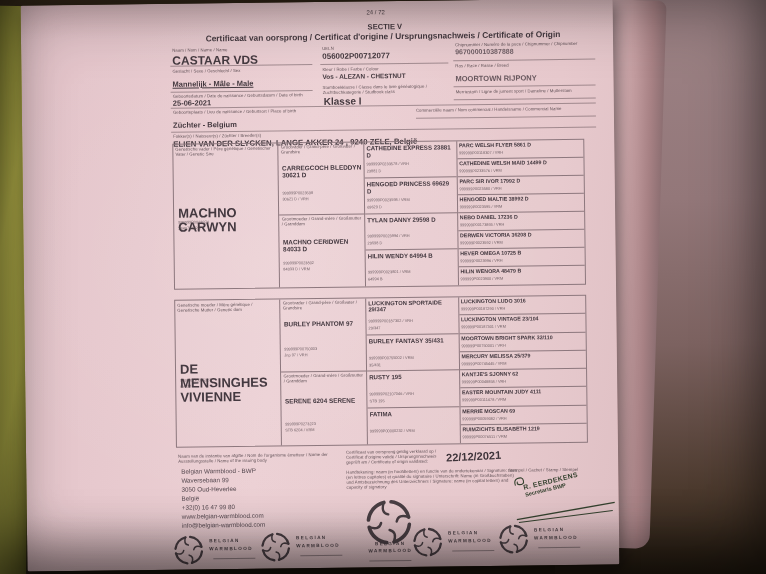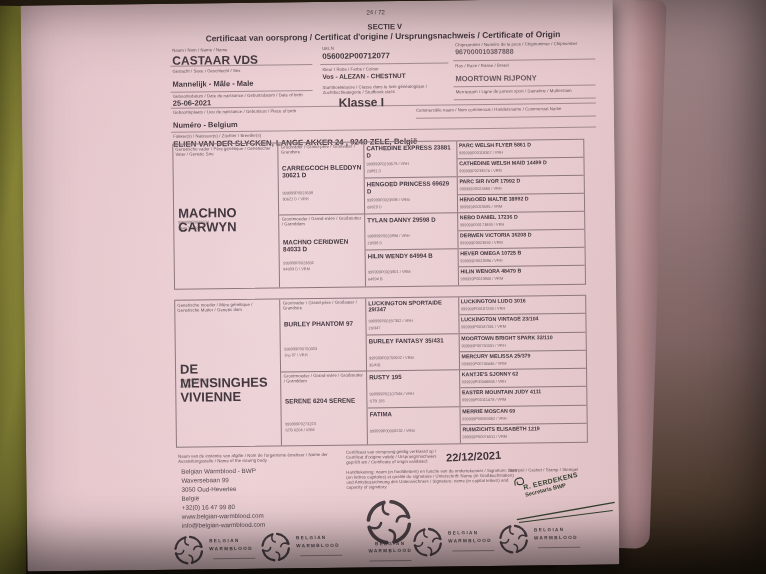--- a/index.html
+++ b/index.html
@@ -73,43 +73,43 @@
 
     <div class="t ctr" style="left:300px;top:8px;width:110px;font-size:6px;">24 / 72</div>
     <div class="t ctr val" style="left:150px;top:21px;width:428px;font-size:7.6px;">SECTIE V</div>
     <div class="t ctr val" style="left:128px;top:30px;width:468px;font-size:8.4px;white-space:nowrap;">Certificaat van oorsprong / Certificat d'origine / Ursprungsnachweis / Certificate of Origin</div>
 
     <div class="lbl" style="left:151px;top:44px;width:140px;">Naam / Nom / Name / Name</div>
     <div class="t val" style="left:151px;top:50px;font-size:12px;">CASTAAR VDS</div>
     <div class="ul" style="left:149px;top:62px;width:142px;"></div>
 
     <div class="lbl" style="left:151px;top:65px;width:140px;">Geslacht / Sexe / Geschlecht / Sex</div>
-    <div class="t val" style="left:151px;top:76px;font-size:7.5px;">Mannelijk - Mâle - Male</div>
+    <div class="t val" style="left:151px;top:76px;font-size:7.5px;text-decoration:underline;">Mannelijk - Mâle - Male</div>
     <div class="ul" style="left:149px;top:88px;width:142px;"></div>
 
     <div class="lbl" style="left:151px;top:90px;width:150px;white-space:nowrap;">Geboortedatum / Date de naissance / Geburtsdatum / Date of birth</div>
     <div class="t val" style="left:151px;top:95px;font-size:7.5px;">25-06-2021</div>
     <div class="ul" style="left:149px;top:104px;width:425px;"></div>
 
     <div class="lbl" style="left:151px;top:106px;width:165px;white-space:nowrap;">Geboorteplaats / Lieu de naissance / Geburtsort / Place of birth</div>
-    <div class="t val" style="left:151px;top:117px;font-size:7.5px;">Numéro - Belgium</div>
+    <div class="t val" style="left:151px;top:117px;font-size:7.5px;">Züchter - Belgium</div>
     <div class="ul" style="left:149px;top:128px;width:425px;"></div>
 
     <div class="lbl" style="left:151px;top:130px;width:160px;white-space:nowrap;">Fokker(s) / Naisseur(s) / Züchter / Breeder(s)</div>
     <div class="t val" style="left:151px;top:136px;font-size:7.8px;">ELIEN VAN DER SLYCKEN, LANGE AKKER 24 , 9240 ZELE, België</div>
 
     <div class="lbl" style="left:301px;top:44px;width:60px;">UELN</div>
     <div class="t val" style="left:301px;top:50px;font-size:8px;">056002P00712077</div>
     <div class="ul" style="left:299px;top:62px;width:128px;"></div>
 
     <div class="lbl" style="left:301px;top:65px;width:120px;white-space:nowrap;">Kleur / Robe / Farbe / Colour</div>
     <div class="t val" style="left:301px;top:71px;font-size:6.4px;">Vos - ALEZAN - CHESTNUT</div>
 
     <div class="lbl" style="left:301px;top:83px;width:128px;">Stamboekklasse / Classe dans le livre généalogique / Zuchtbuchkategorie / Studbook class</div>
-    <div class="t val" style="left:317px;top:94px;font-size:12px;">Klasse I</div>
+    <div class="t val" style="left:302px;top:94px;font-size:10px;">Klasse I</div>
 
     <div class="lbl" style="left:394px;top:107px;width:182px;white-space:nowrap;">Commerciële naam / Nom commercial / Handelsname / Commercial Name</div>
     <div class="ul" style="left:394px;top:117px;width:180px;"></div>
 
     <div class="lbl" style="left:434px;top:42px;width:145px;white-space:nowrap;">Chipnummer / Numéro de la puce / Chipnummer / Chipnumber</div>
     <div class="t val" style="left:434px;top:48px;font-size:7px;color:rgba(70,58,64,.75);">967000010387888</div>
     <div class="ul" style="left:432px;top:60px;width:142px;"></div>
 
     <div class="lbl" style="left:434px;top:63px;width:140px;">Ras / Race / Rasse / Breed</div>
     <div class="t val" style="left:434px;top:74px;font-size:7.5px;color:rgba(70,58,64,.8);">MOORTOWN RIJPONY</div>

